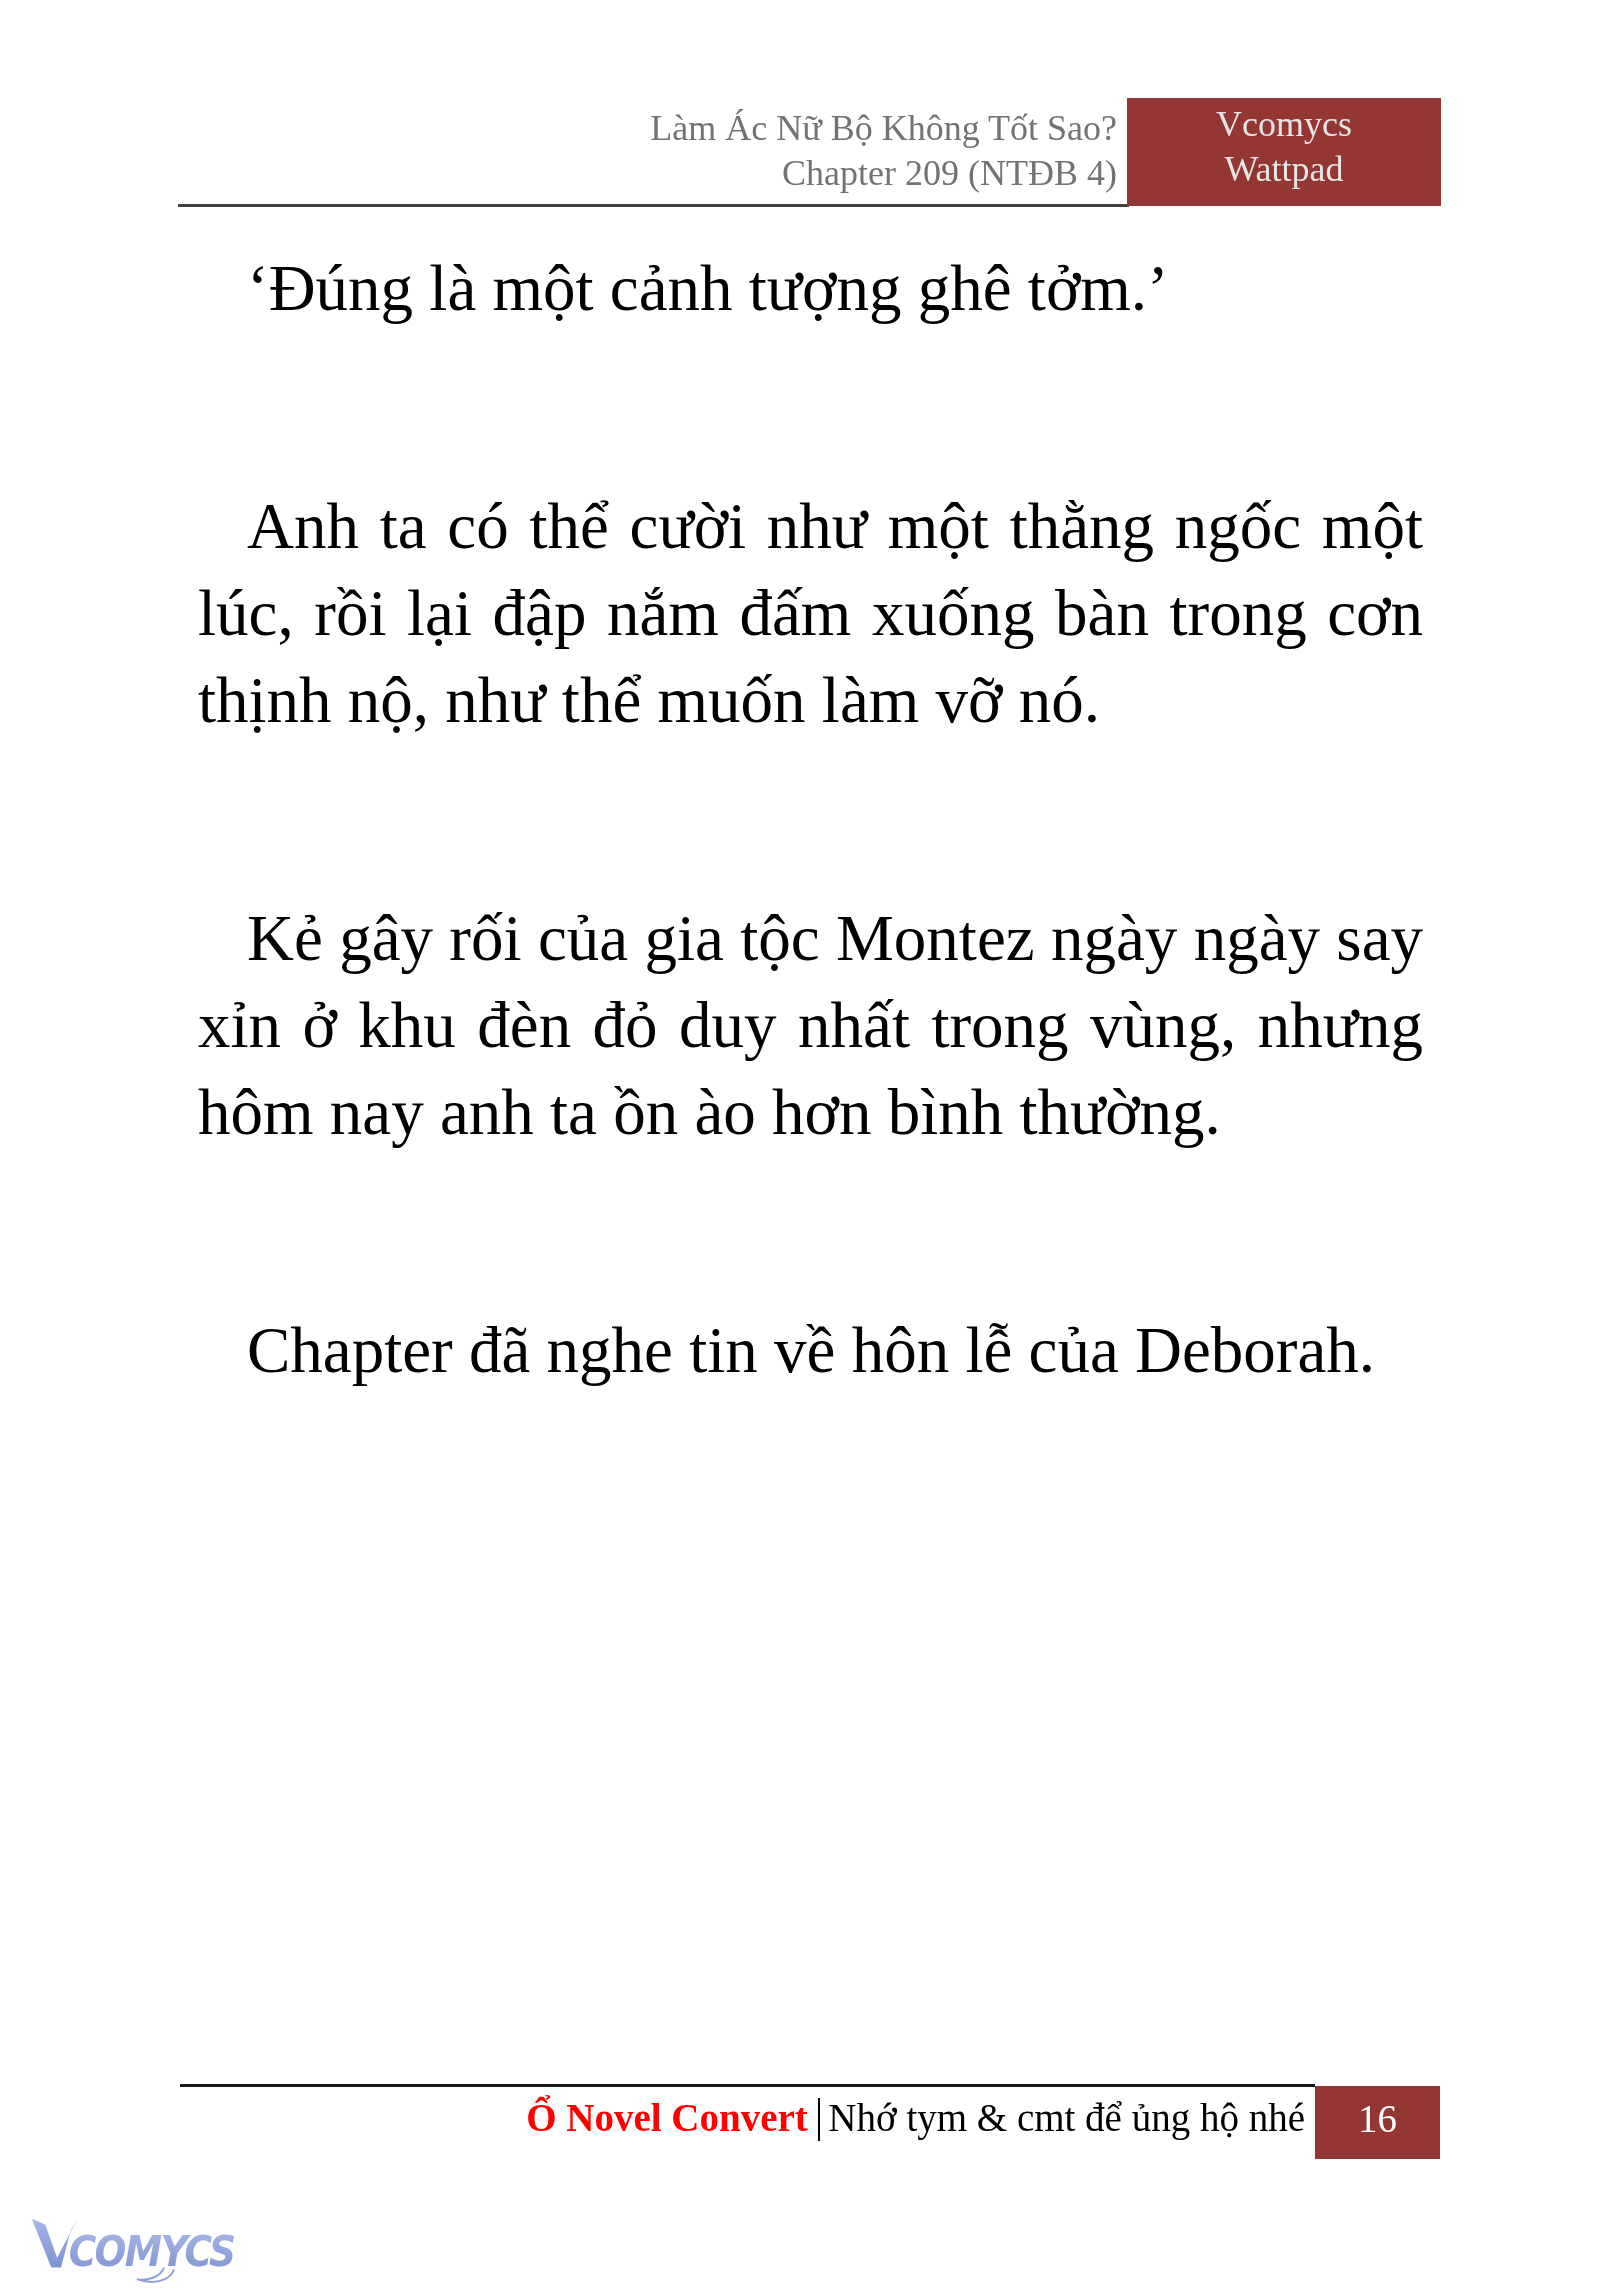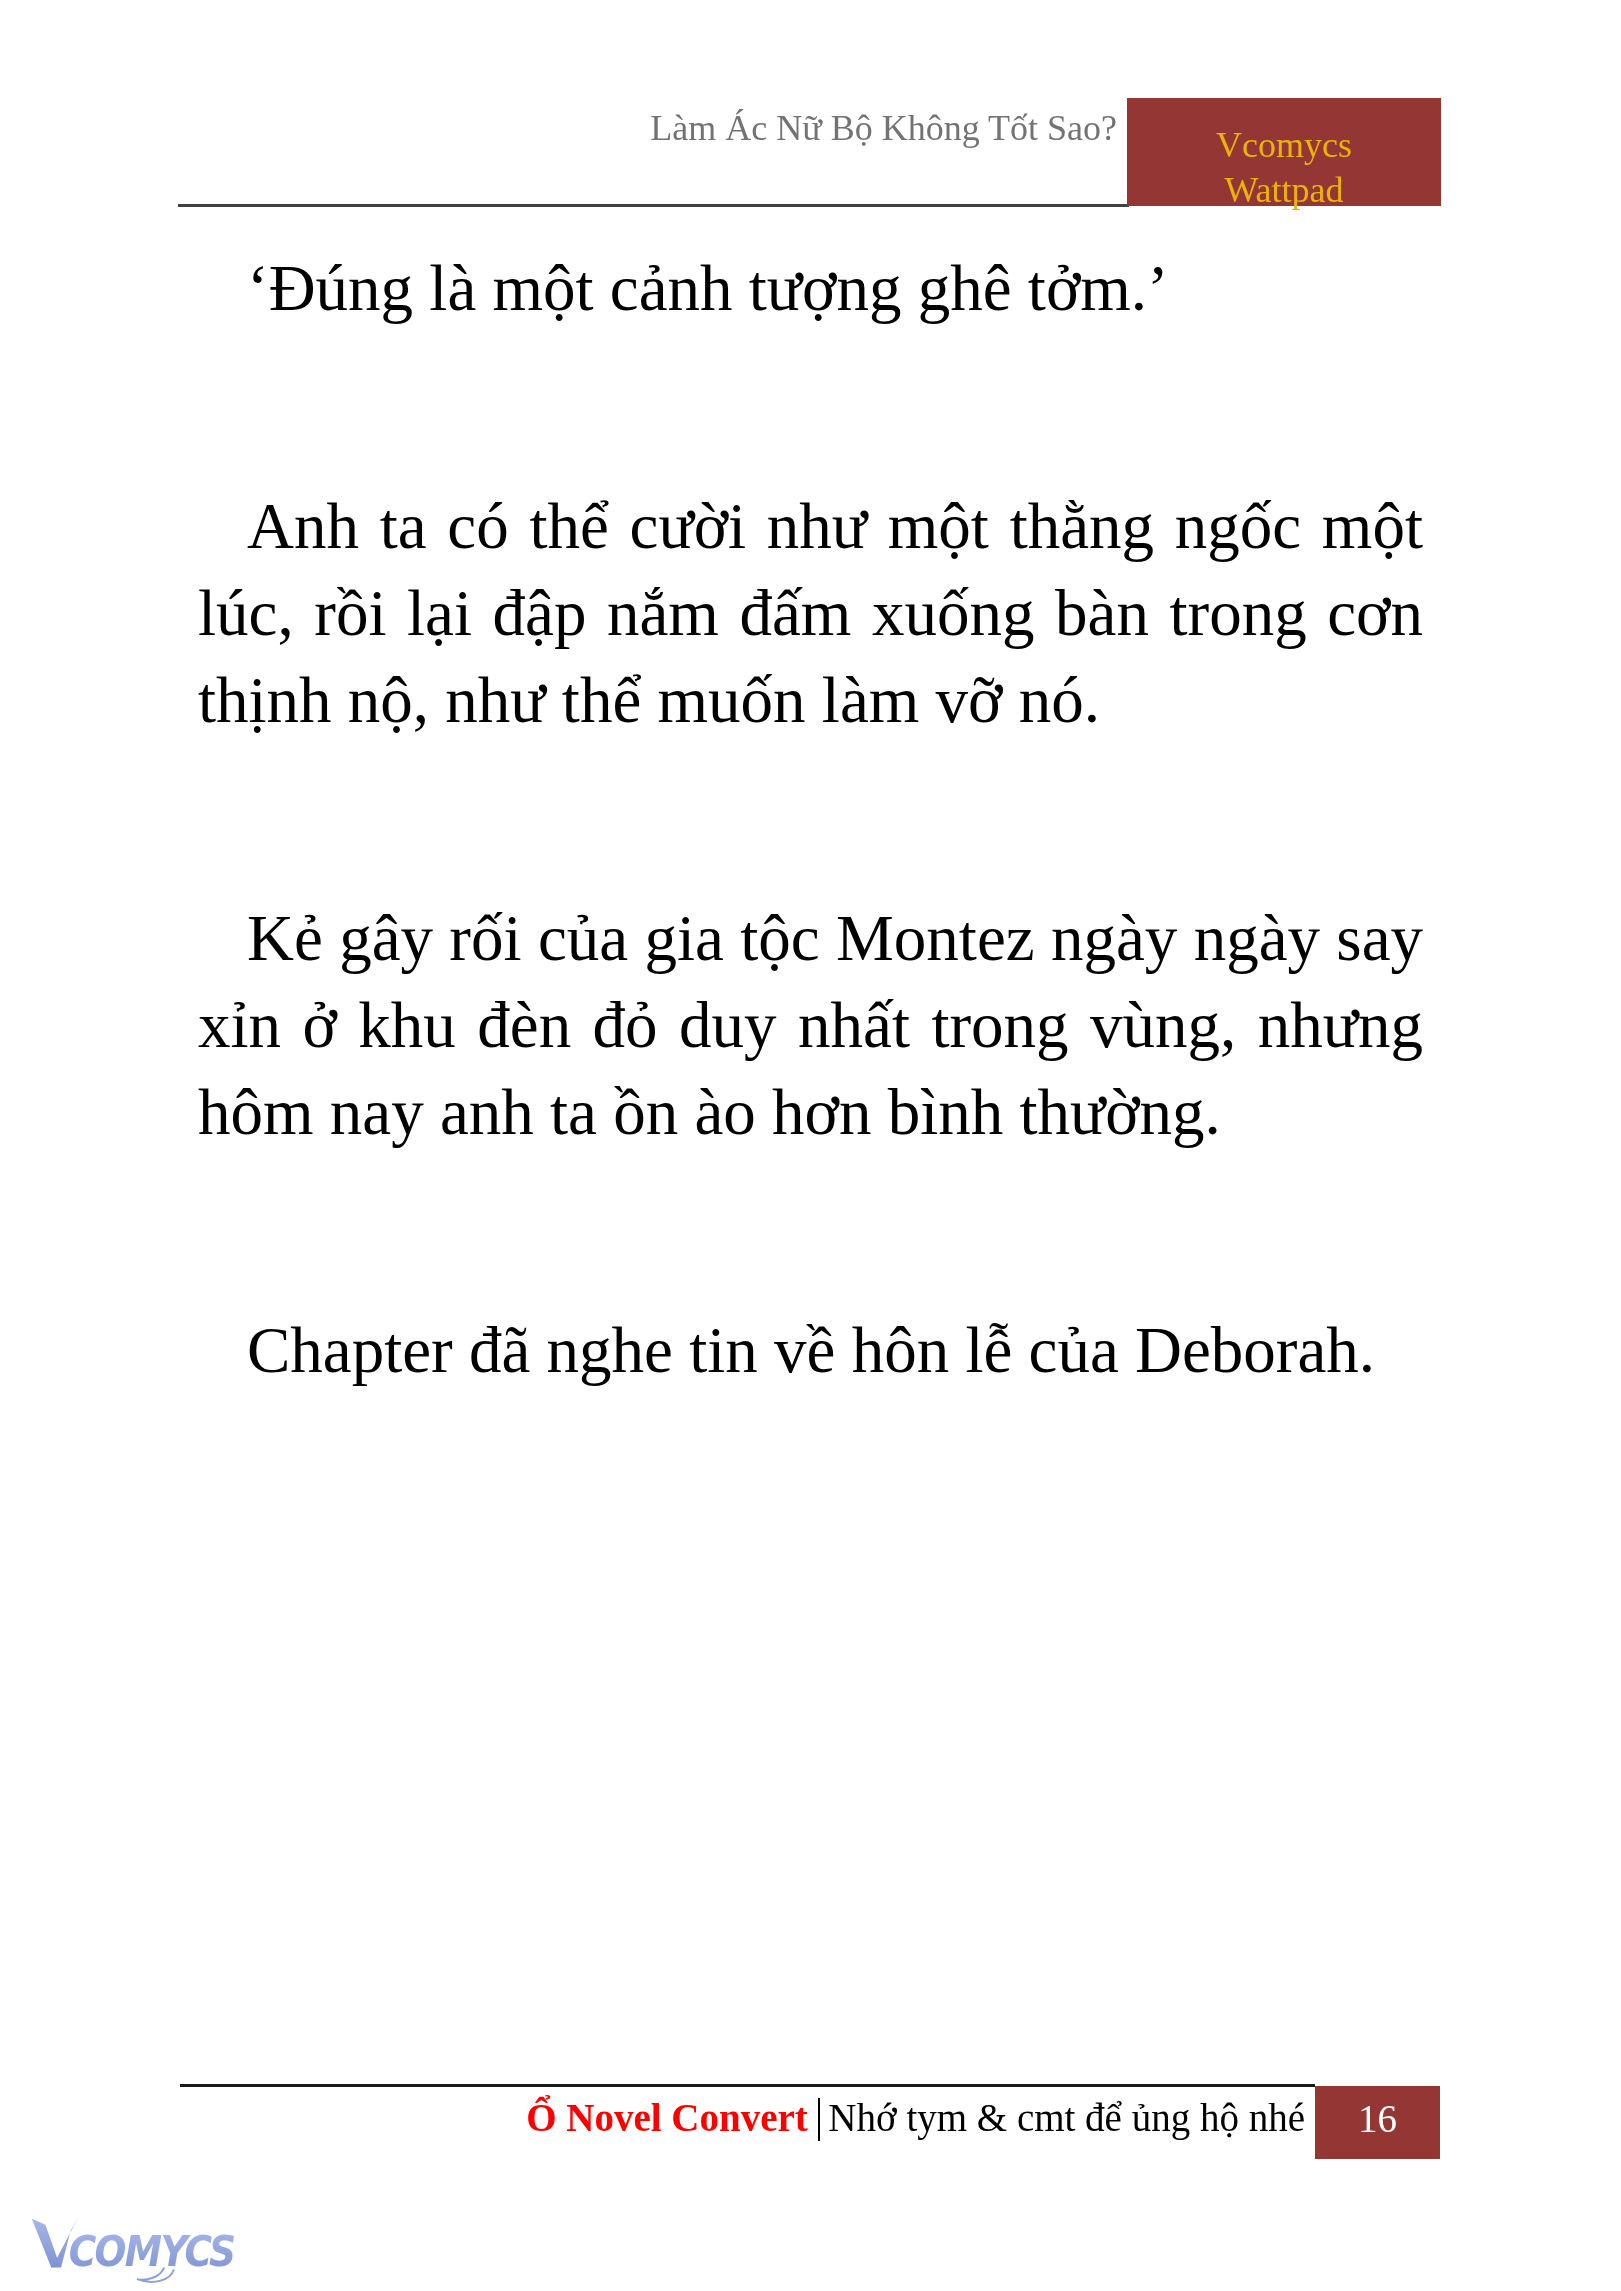--- a/index.html
+++ b/index.html
@@ -9,22 +9,22 @@
     position: absolute; right: 504px; top: 106px;
     text-align: right; color: #737373; font-size: 36px; line-height: 45px;
     white-space: nowrap;
   }
   .header-rule {
     position: absolute; left: 178px; top: 204px; width: 951px; height: 2.9px;
     background: #404040;
   }
   .header-badge {
     position: absolute; left: 1127px; top: 98px; width: 314px; height: 108px;
-    background: #943634; color: #eab308; text-align: center;
-    font-size: 36px; line-height: 45px; box-sizing: border-box; padding-top: 25px;
+    background: #943634; color: #e5e5e5; text-align: center;
+    font-size: 36px; line-height: 45px; box-sizing: border-box; padding-top: 4px;
   }
   .body-text {
     position: absolute; left: 198px; top: 245px; width: 1225px;
     font-size: 65px; line-height: 87px; text-align: justify;
     text-align-last: left;
   }
   .body-text p { margin: 0 0 151px 0; text-indent: 49px; }
   .footer-rule {
     position: absolute; left: 180px; top: 2084px; width: 1135px; height: 2.9px;
     background: #1a1a1a;
@@ -45,20 +45,21 @@
   .logo {
     position: absolute; left: 27.4px; top: 2213px; width: 216px; height: 74px;
   }
 </style>
 </head>
 <body>
 
 <div>
   <div class="header-title">
     <div>Làm Ác Nữ Bộ Không Tốt Sao?</div>
+    <div>Chapter 209 (NTĐB 4)</div>
   </div>
   <div class="header-rule"></div>
   <div class="header-badge">
     <div>Vcomycs</div>
     <div>Wattpad</div>
   </div>
 </div>
 
 <div class="body-text">
   <p>‘Đúng là một cảnh tượng ghê tởm.’</p>

